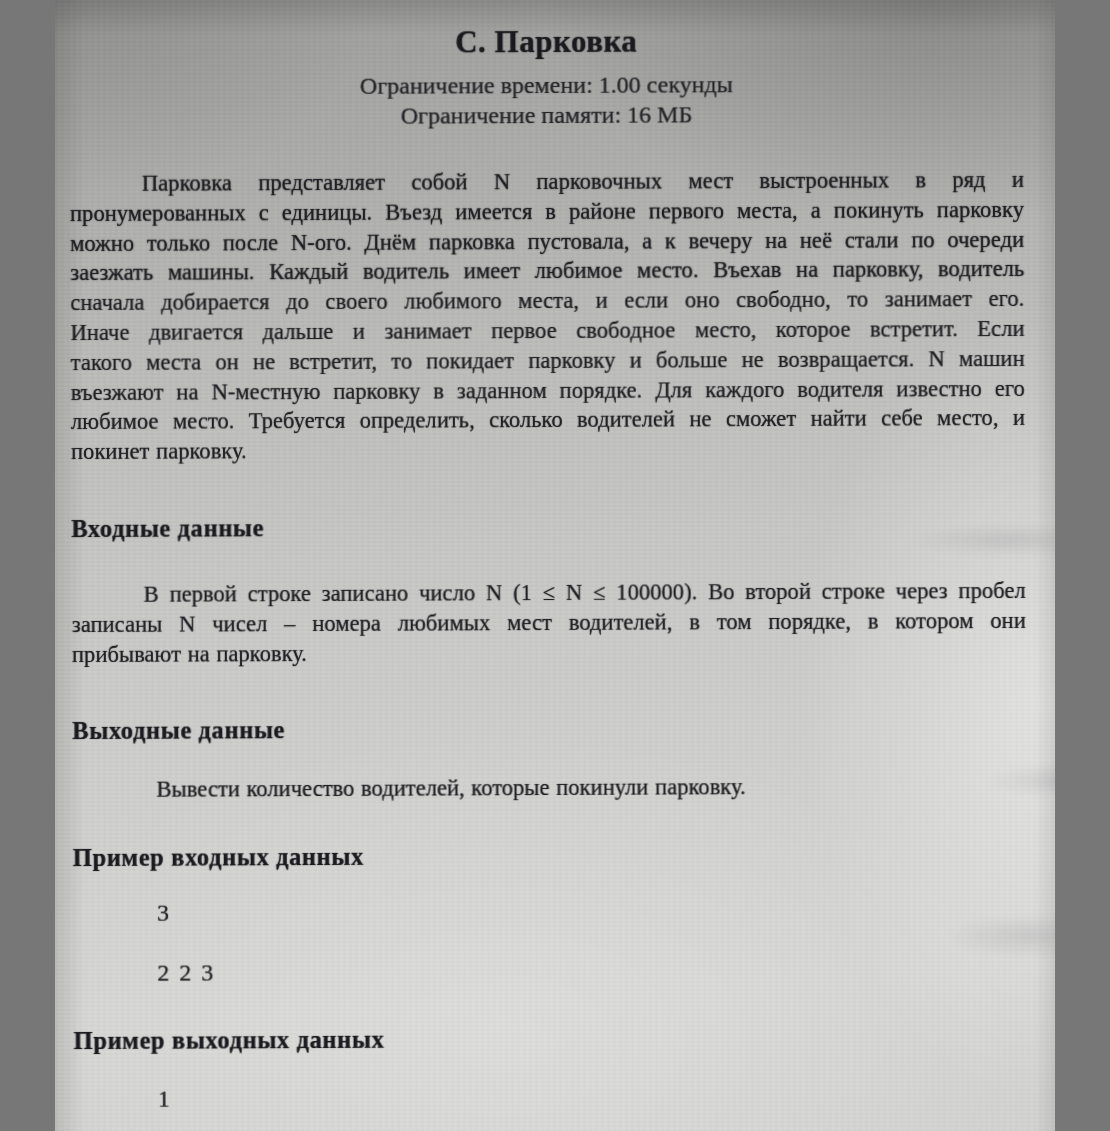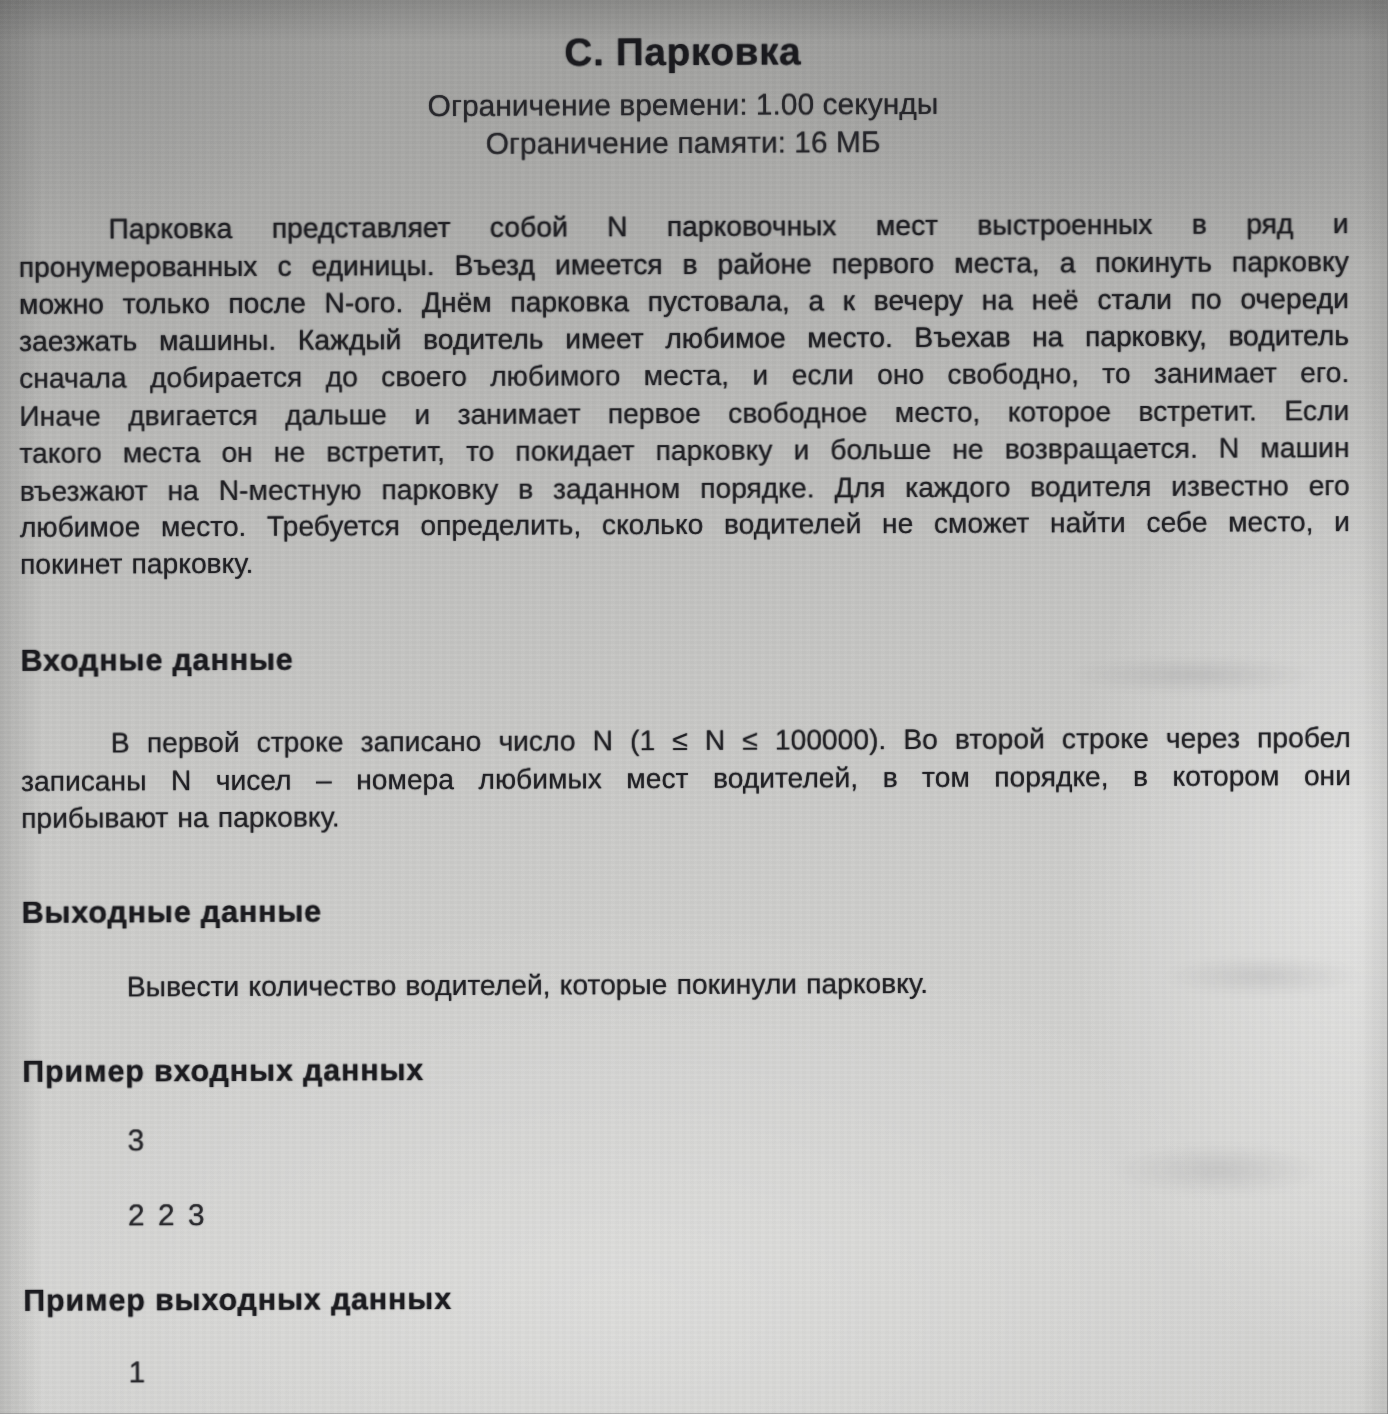--- a/index.html
+++ b/index.html
@@ -1,24 +1,24 @@
 <!DOCTYPE html>
 <html lang="ru"><head>
 <meta charset="utf-8">
 <title>Scanned problem statement</title>
 <style>
   html, body { margin: 0; padding: 0; background: #777; }
 
   .page {
     position: relative;
-    width: 1110px;
+    width: 1000px;
     height: 1131px;
     margin: 0 auto;
     overflow: hidden;
-    font-family: Liberation Sans, sans-serif;
+    font-family: Liberation Serif, serif;
     color: #202024;
     background:
       
       repeating-linear-gradient(0deg, rgba(0,0,0,0.015) 0 2px, rgba(255,255,255,0.012) 2px 4px),
       repeating-linear-gradient(90deg, rgba(0,0,0,0.010) 0 3px, rgba(255,255,255,0.010) 3px 6px),
       
       linear-gradient(180deg, rgba(60,60,60,0.22) 0%, rgba(60,60,60,0) 3%),
       
       linear-gradient(90deg, rgba(60,60,60,0.16) 0%, rgba(60,60,60,0) 3%),
       

